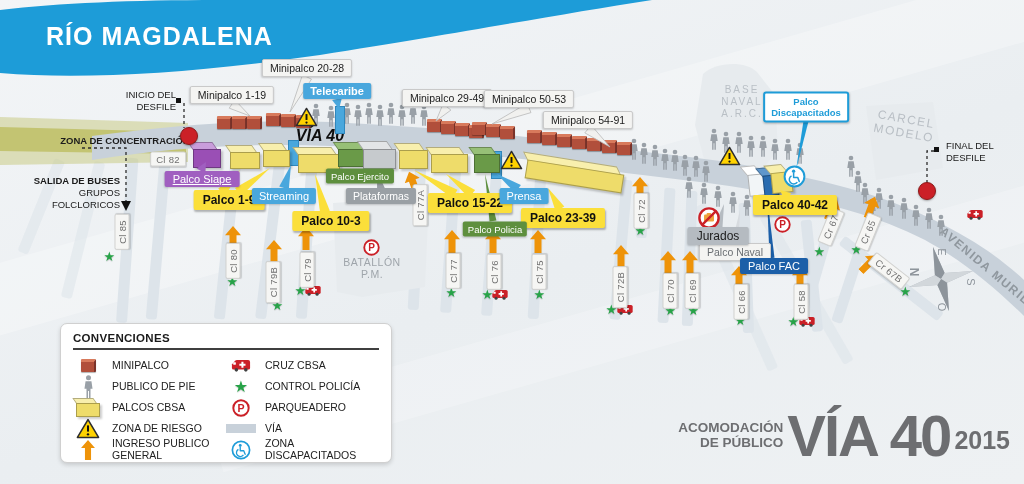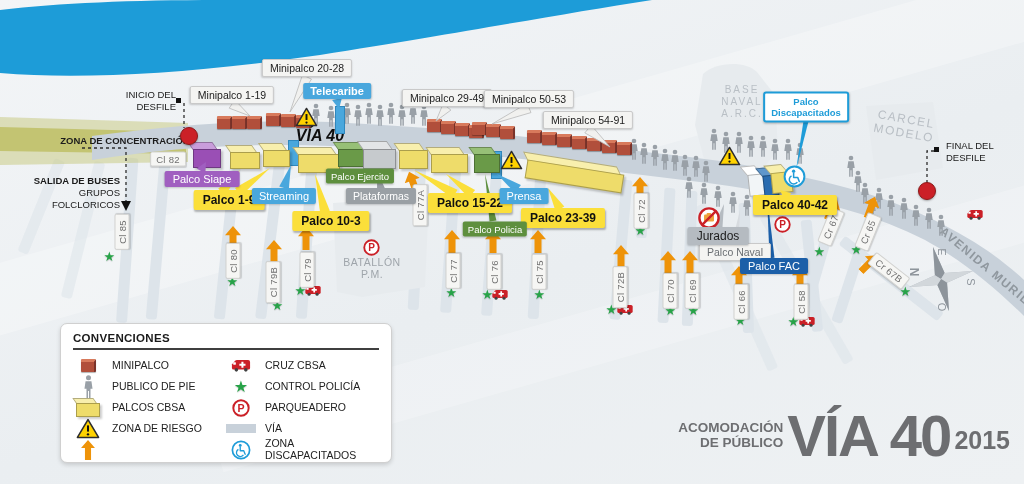--- a/index.html
+++ b/index.html
@@ -120,20 +120,21 @@
         <polygon points="803.5504898530489,120.50009997001 808.4495101469511,121.49990002999 796,170" fill="#1e9cd8"></polygon>
         <polygon points="496.45037409424447,220.41270228183075 489.54962590575553,221.58729771816925 485,174" fill="#5e8f3e"></polygon>
         <polygon points="205.37078638060768,173.42821465589316 196.62921361939232,168.57178534410684 206,162" fill="#a05fc0"></polygon>
         <polygon points="384.9047482407358,188.13227816872538 377.0952517592642,189.86772183127462 377,171" fill="#9aa0a5"></polygon>
         <polygon points="722.365641250654,229.0914103126635 713.634358749346,226.9085896873365 724,204" fill="#b5bbc1"></polygon>
         <polygon points="738.4648232278141,245.4949747468306 731.5351767721859,244.5050252531694 740,210" fill="#d7dbdf"></polygon>
         <polygon points="774.4919098875296,257.79903952519925 769.5080901124704,258.20096047480075 767,196" fill="#1c5fa8"></polygon>
       </g>
   </svg>
 
+  <div class="abs" id="river-title">RÍO MAGDALENA</div>
   <div class="abs" id="via-road-label">VÍA 40</div>
   <div class="abs" id="zona-label">ZONA DE CONCENTRACIÓN</div>
   <div class="abs" id="avenida-label">AVENIDA MURILLO</div>
 
   <div class="note" style="left:118px;top:89px;width:58px;text-align:right">
     <span>INICIO DEL</span>
     <span>DESFILE</span>
   </div>
   <div class="note" style="left:946px;top:140px;width:62px;text-align:left">
     <span>FINAL DEL</span>
@@ -775,21 +776,21 @@
       <div class="lbl yellow" style="position: absolute; left: 331px; top: 221px; transform: translate(-50%, -50%) rotate(0deg);">Palco 10-3</div>
       <div class="lbl yellow" style="position: absolute; left: 470px; top: 203px; transform: translate(-50%, -50%) rotate(0deg);">Palco 15-22</div>
       <div class="lbl yellow" style="position: absolute; left: 563px; top: 218px; transform: translate(-50%, -50%) rotate(0deg);">Palco 23-39</div>
       <div class="lbl yellow" style="position: absolute; left: 795px; top: 205px; transform: translate(-50%, -50%) rotate(0deg);">Palco 40-42</div>
       <div class="lbl blue" style="position: absolute; left: 337px; top: 91px; transform: translate(-50%, -50%) rotate(0deg); font-weight: bold;">Telecaribe</div>
       <div class="lbl blue" style="position: absolute; left: 284px; top: 196px; transform: translate(-50%, -50%) rotate(0deg);">Streaming</div>
       <div class="lbl blue" style="position: absolute; left: 524px; top: 196px; transform: translate(-50%, -50%) rotate(0deg);">Prensa</div>
       <div class="lbl green" style="position: absolute; left: 360px; top: 176px; transform: translate(-50%, -50%) rotate(0deg);">Palco Ejercito</div>
       <div class="lbl green" style="position: absolute; left: 495px; top: 229px; transform: translate(-50%, -50%) rotate(0deg);">Palco Policia</div>
       <div class="lbl graylab" style="position: absolute; left: 381px; top: 196px; transform: translate(-50%, -50%) rotate(0deg);">Plataformas</div>
-      <div class="lbl purple" style="position: absolute; left: 202px; top: 179px; transform: translate(-50%, -50%) rotate(0deg);">Palco Siape</div>
+      <div class="lbl purple" style="position: absolute; left: 202px; top: 179px; transform: translate(-50%, -50%) rotate(0deg); text-decoration: underline;">Palco Siape</div>
       <div class="lbl jurados" style="position: absolute; left: 718px; top: 236px; transform: translate(-50%, -50%) rotate(0deg);">Jurados</div>
       <div class="lbl navy" style="position: absolute; left: 774px; top: 266px; transform: translate(-50%, -50%) rotate(0deg);">Palco FAC</div>
       <div class="lbl street" style="position: absolute; left: 122px; top: 232px; z-index: 35; transform: translate(-50%, -50%) rotate(-90deg);">Cl 85</div>
       <div class="lbl street" style="position: absolute; left: 168px; top: 159px; z-index: 35; transform: translate(-50%, -50%) rotate(0deg);">Cl 82</div>
       <div class="lbl street" style="position: absolute; left: 233px; top: 261px; z-index: 35; transform: translate(-50%, -50%) rotate(-90deg);">Cl 80</div>
       <div class="lbl street" style="position: absolute; left: 273px; top: 282px; z-index: 35; transform: translate(-50%, -50%) rotate(-90deg);">Cl 79B</div>
       <div class="lbl street" style="position: absolute; left: 307px; top: 270px; z-index: 35; transform: translate(-50%, -50%) rotate(-90deg);">Cl 79</div>
       <div class="lbl street" style="position: absolute; left: 420px; top: 205px; z-index: 35; transform: translate(-50%, -50%) rotate(-90deg);">Cl 77A</div>
       <div class="lbl street" style="position: absolute; left: 453px; top: 271px; z-index: 35; transform: translate(-50%, -50%) rotate(-90deg);">Cl 77</div>
       <div class="lbl street" style="position: absolute; left: 494px; top: 272px; z-index: 35; transform: translate(-50%, -50%) rotate(-90deg);">Cl 76</div>
@@ -848,20 +849,21 @@
             <span class="leg-txt" style="">ZONA DE RIESGO</span>
           </div>
           <div class="leg-row">
             <div class="leg-ico">
               <div style="width:14px;height:20px">
                 <svg viewBox="0 0 16 23" style="display:block;width:100%;height:100%">
                   <path d="M8 0 L16 9.3 L11.5 9.3 L11.5 23 L4.5 23 L4.5 9.3 L0 9.3 Z" fill="#ee9309"></path>
                 </svg>
               </div>
             </div>
+            <span class="leg-txt" style="max-width:120px;white-space:normal">INGRESO PUBLICO GENERAL</span>
           </div>
         </div>
       <div class="leg-col" id="legR">
           <div class="leg-row">
             <div class="leg-ico">
               <div style="width:22px;height:15px">
                 <svg viewBox="0 0 27 19" style="display:block;width:100%;height:100%">
                   <path d="M2 8.2 L6 3.6 Q7 2.6 8.4 2.6 L22.6 2.6 Q25 2.6 25 5 L25 12.6 Q25 14.6 23 14.6 L4 14.6 Q2 14.6 2 12.6 Z" fill="#cb2027"></path>
                   <circle cx="7.6" cy="15" r="2.3" fill="#414141"></circle>
                   <circle cx="19.6" cy="15" r="2.3" fill="#414141"></circle>

